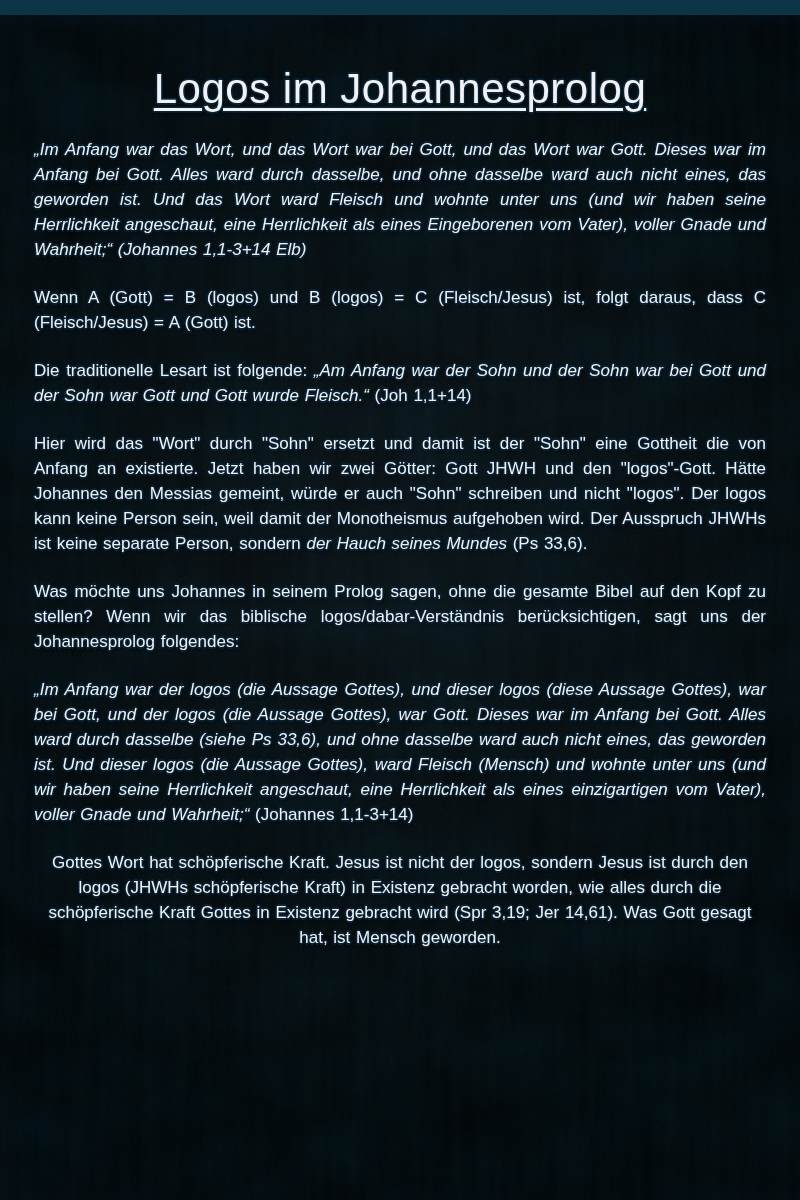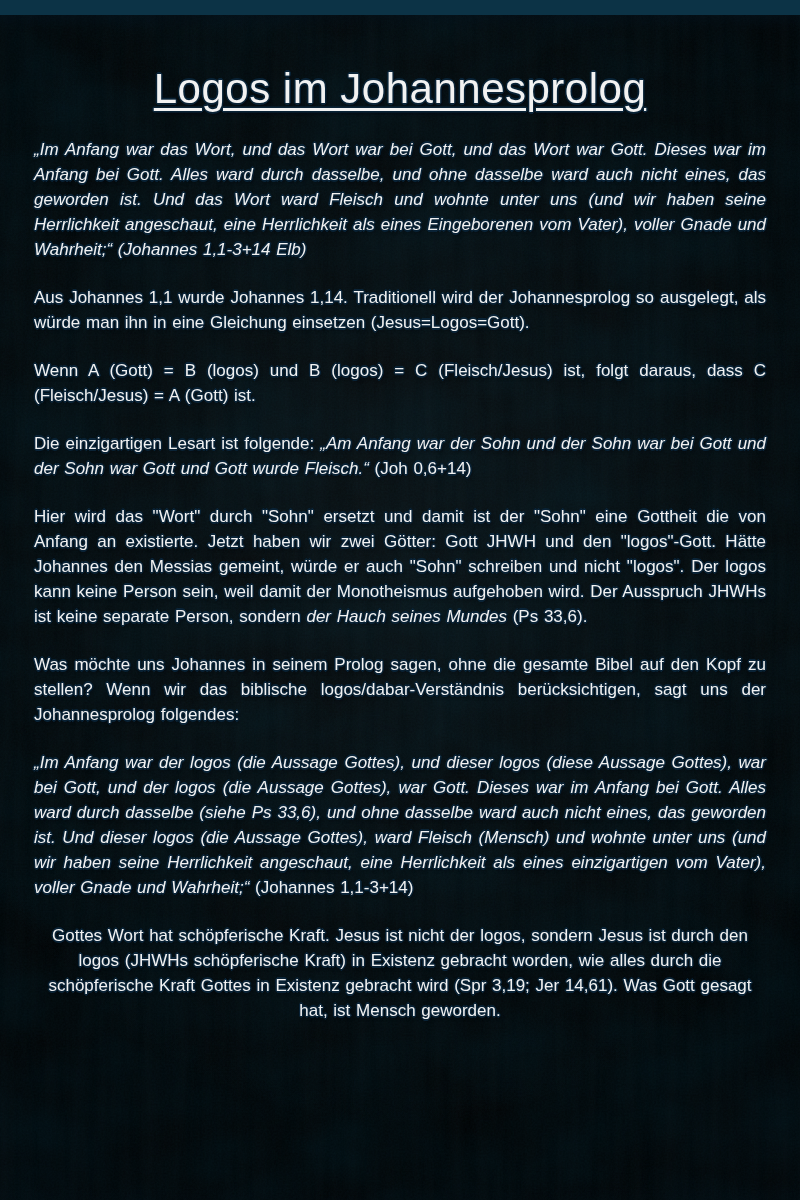--- a/index.html
+++ b/index.html
@@ -80,26 +80,25 @@
   </svg>
 
   <div class="vignette"></div>
 
   <div class="content">
 
     <h1 class="title">Logos im Johannesprolog</h1>
 
     <p class="para italic">„Im Anfang war das Wort, und das Wort war bei Gott, und das Wort war Gott. Dieses war im Anfang bei Gott. Alles ward durch dasselbe, und ohne dasselbe ward auch nicht eines, das geworden ist. Und das Wort ward Fleisch und wohnte unter uns (und wir haben seine Herrlichkeit angeschaut, eine Herrlichkeit als eines Eingeborenen vom Vater), voller Gnade und Wahrheit;“ (Johannes 1,1-3+14 Elb)</p>
 
-    <p class="para">Aus Johannes 1,1 wurde Johannes 1,14. Traditionell wird der Johannesprolog so ausgelegt, als würde man ihn in eine Gleichung einsetzen (Jesus=Logos=Gott).</p>
 
 
     <p class="para">Wenn A (Gott) = B (logos) und B (logos) = C (Fleisch/Jesus) ist, folgt daraus, dass C (Fleisch/Jesus) = A (Gott) ist.</p>
 
-    <p class="para"><span>Die einzigartigen Lesart ist folgende: </span><span class="italic">„Am Anfang war der Sohn und der Sohn war bei Gott und der Sohn war Gott und Gott wurde Fleisch.“</span><span> (Joh 0,6+14)</span></p>
+    <p class="para"><span>Die traditionelle Lesart ist folgende: </span><span class="italic">„Am Anfang war der Sohn und der Sohn war bei Gott und der Sohn war Gott und Gott wurde Fleisch.“</span><span> (Joh 1,1+14)</span></p>
 
     <p class="para"><span>Hier wird das "Wort" durch "Sohn" ersetzt und damit ist der "Sohn" eine Gottheit die von Anfang an existierte. Jetzt haben wir zwei Götter: Gott JHWH und den "logos"-Gott. Hätte Johannes den Messias gemeint, würde er auch "Sohn" schreiben und nicht "logos". Der logos kann keine Person sein, weil damit der Monotheismus aufgehoben wird. Der Ausspruch JHWHs ist keine separate Person, sondern </span><span class="italic">der Hauch seines Mundes</span><span> (Ps 33,6).</span></p>
 
     <p class="para">Was möchte uns Johannes in seinem Prolog sagen, ohne die gesamte Bibel auf den Kopf zu stellen? Wenn wir das biblische logos/dabar-Verständnis berücksichtigen, sagt uns der Johannesprolog folgendes:</p>
 
     <p class="para"><span class="italic">„Im Anfang war der logos (die Aussage Gottes), und dieser logos (diese Aussage Gottes), war bei Gott, und der logos (die Aussage Gottes), war Gott. Dieses war im Anfang bei Gott. Alles ward durch dasselbe (siehe Ps 33,6), und ohne dasselbe ward auch nicht eines, das geworden ist. Und dieser logos (die Aussage Gottes), ward Fleisch (Mensch) und wohnte unter uns (und wir haben seine Herrlichkeit angeschaut, eine Herrlichkeit als eines einzigartigen vom Vater), voller Gnade und Wahrheit;“</span><span> (Johannes 1,1-3+14)</span></p>
 
     <p class="para center"><span>Gottes Wort hat schöpferische Kraft. Jesus ist nicht der logos, sondern Jesus ist durch den logos (JHWHs schöpferische Kraft) in Existenz gebracht worden, wie alles durch die schöpferische Kraft Gottes in Existenz gebracht wird (Spr 3,19; Jer 14,61). </span><span class="bold">Was Gott gesagt hat, ist Mensch geworden.</span></p>
 
   </div>

